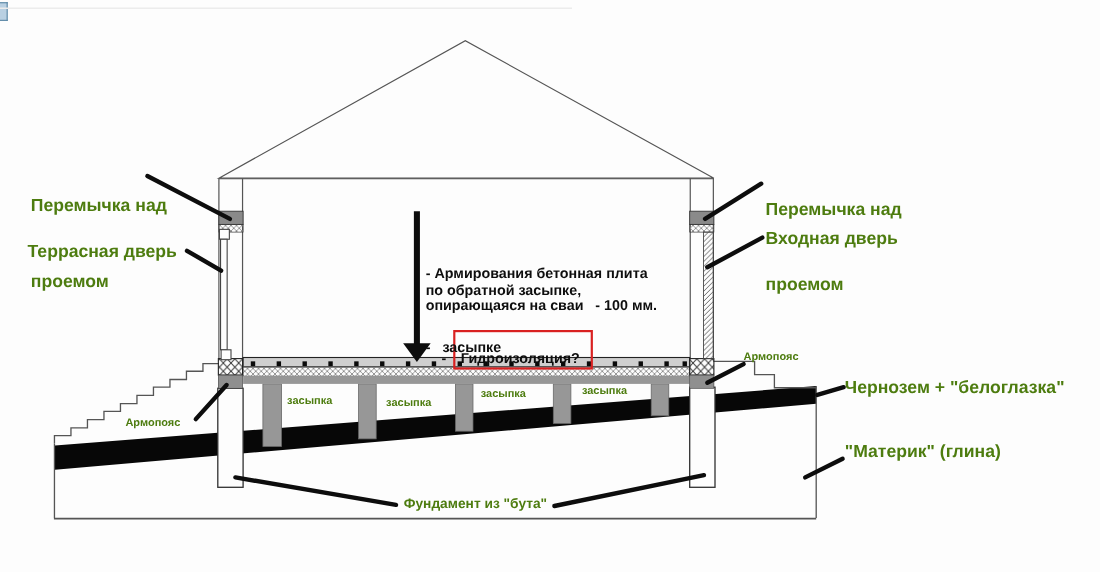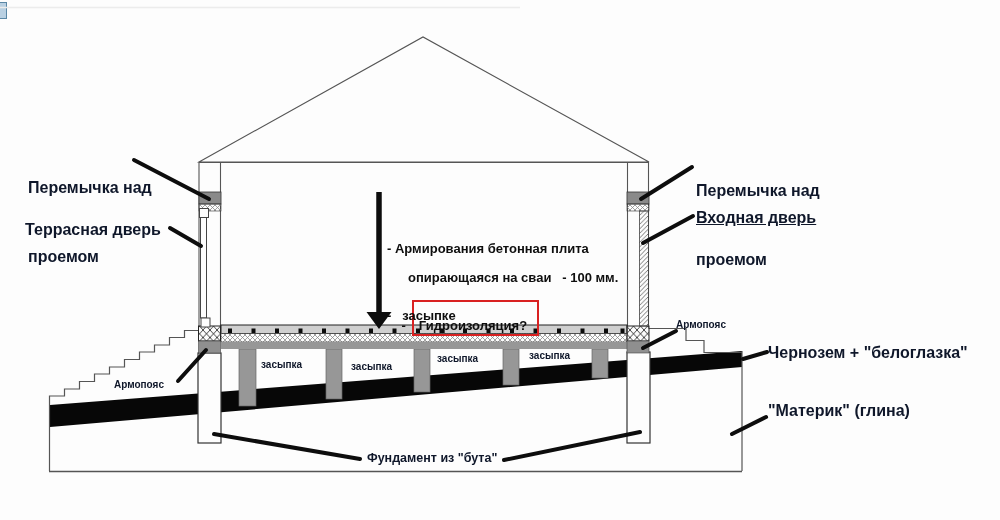--- a/index.html
+++ b/index.html
@@ -1,21 +1,21 @@
 <!DOCTYPE html>
 <html style="--highlight: #d92121;"><head>
 <meta charset="utf-8">
 <style>
   html,body { margin:0; padding:0; background:#fff; }
   .canvas {
     position:relative; width:1000px; height:520px; background:#fdfdfd;
     overflow:hidden; font-family:"Liberation Sans",sans-serif;
   }
   svg.diagram { position:absolute; left:0; top:0; }
-  .lbl { position:absolute; color:#0f172a; font-weight:bold; white-space:pre; }
+  .lbl { position:absolute; color:#4d7c0f; font-weight:bold; white-space:pre; }
   .lbl-lg  { font-size:16px; line-height:23px; }
   .lbl-md  { font-size:10px; line-height:15px; }
   .lbl-sm  { font-size:12.5px; line-height:14px; }
   .note { position:absolute; left:387px; color:#0e0e0e; font-weight:bold;
           font-size:13px; line-height:15px; white-space:pre; }
   .hydrobox { display:inline-block; border:2.5px solid var(--highlight,#d92121);
               padding:16px 10px 1px 5px; margin-left:6px; }
   .corner-chip { position:absolute; left:0; top:2px; width:6px; height:15px;
                  background:#b9d0e2; border:1px solid #5a87a5; border-left:none; }
 </style>
@@ -139,37 +139,38 @@
     <div>проемом</div>
   </div>
 
   <div class="lbl lbl-lg" style="left:25px; top:218px;">Террасная дверь</div>
 
   <div class="lbl lbl-lg" style="left:696px; top:133px;">
     <div>Перемычка над</div>
     <div>проемом</div>
   </div>
 
-  <div class="lbl lbl-lg" style="left:696px; top:206px;text-decoration:underline;">Входная дверь</div>
+  <div class="lbl lbl-lg" style="left:696px; top:206px;">Входная дверь</div>
 
   <div class="lbl lbl-md" style="left:114px; top:377px;">Армопояс</div>
 
   <div class="lbl lbl-md" style="left:676px; top:317px;">Армопояс</div>
 
   <div class="lbl lbl-lg" style="left:768px; top:341px;">Чернозем + "белоглазка"</div>
 
   <div class="lbl lbl-lg" style="left:768px; top:399px;">"Материк" (глина)</div>
 
   <div class="lbl lbl-sm" style="left:367px; top:451px;">Фундамент из "бута"</div>
 
   <div class="lbl lbl-md" style="left:261px; top:357px;">засыпка</div>
   <div class="lbl lbl-md" style="left:351px; top:359px;">засыпка</div>
   <div class="lbl lbl-md" style="left:437px; top:351px;">засыпка</div>
   <div class="lbl lbl-md" style="left:529px; top:348px;">засыпка</div>
 
   <div class="note" style="top:241px;">- Армирования бетонная плита</div>
-  <div class="note" style="top:270px;margin-left:21px;">опирающаяся на сваи   - 100 мм.</div>
+  <div class="note" style="top:256px;">по обратной засыпке,</div>
+  <div class="note" style="top:270px;">опирающаяся на сваи   - 100 мм.</div>
   <div class="note" style="top:285px;">
     <span>-</span><span class="hydrobox">Гидроизоляция?</span>
   </div>
   <div class="note" style="top:308px;">-   засыпке</div>
 
 </div>
 
 </body></html>

